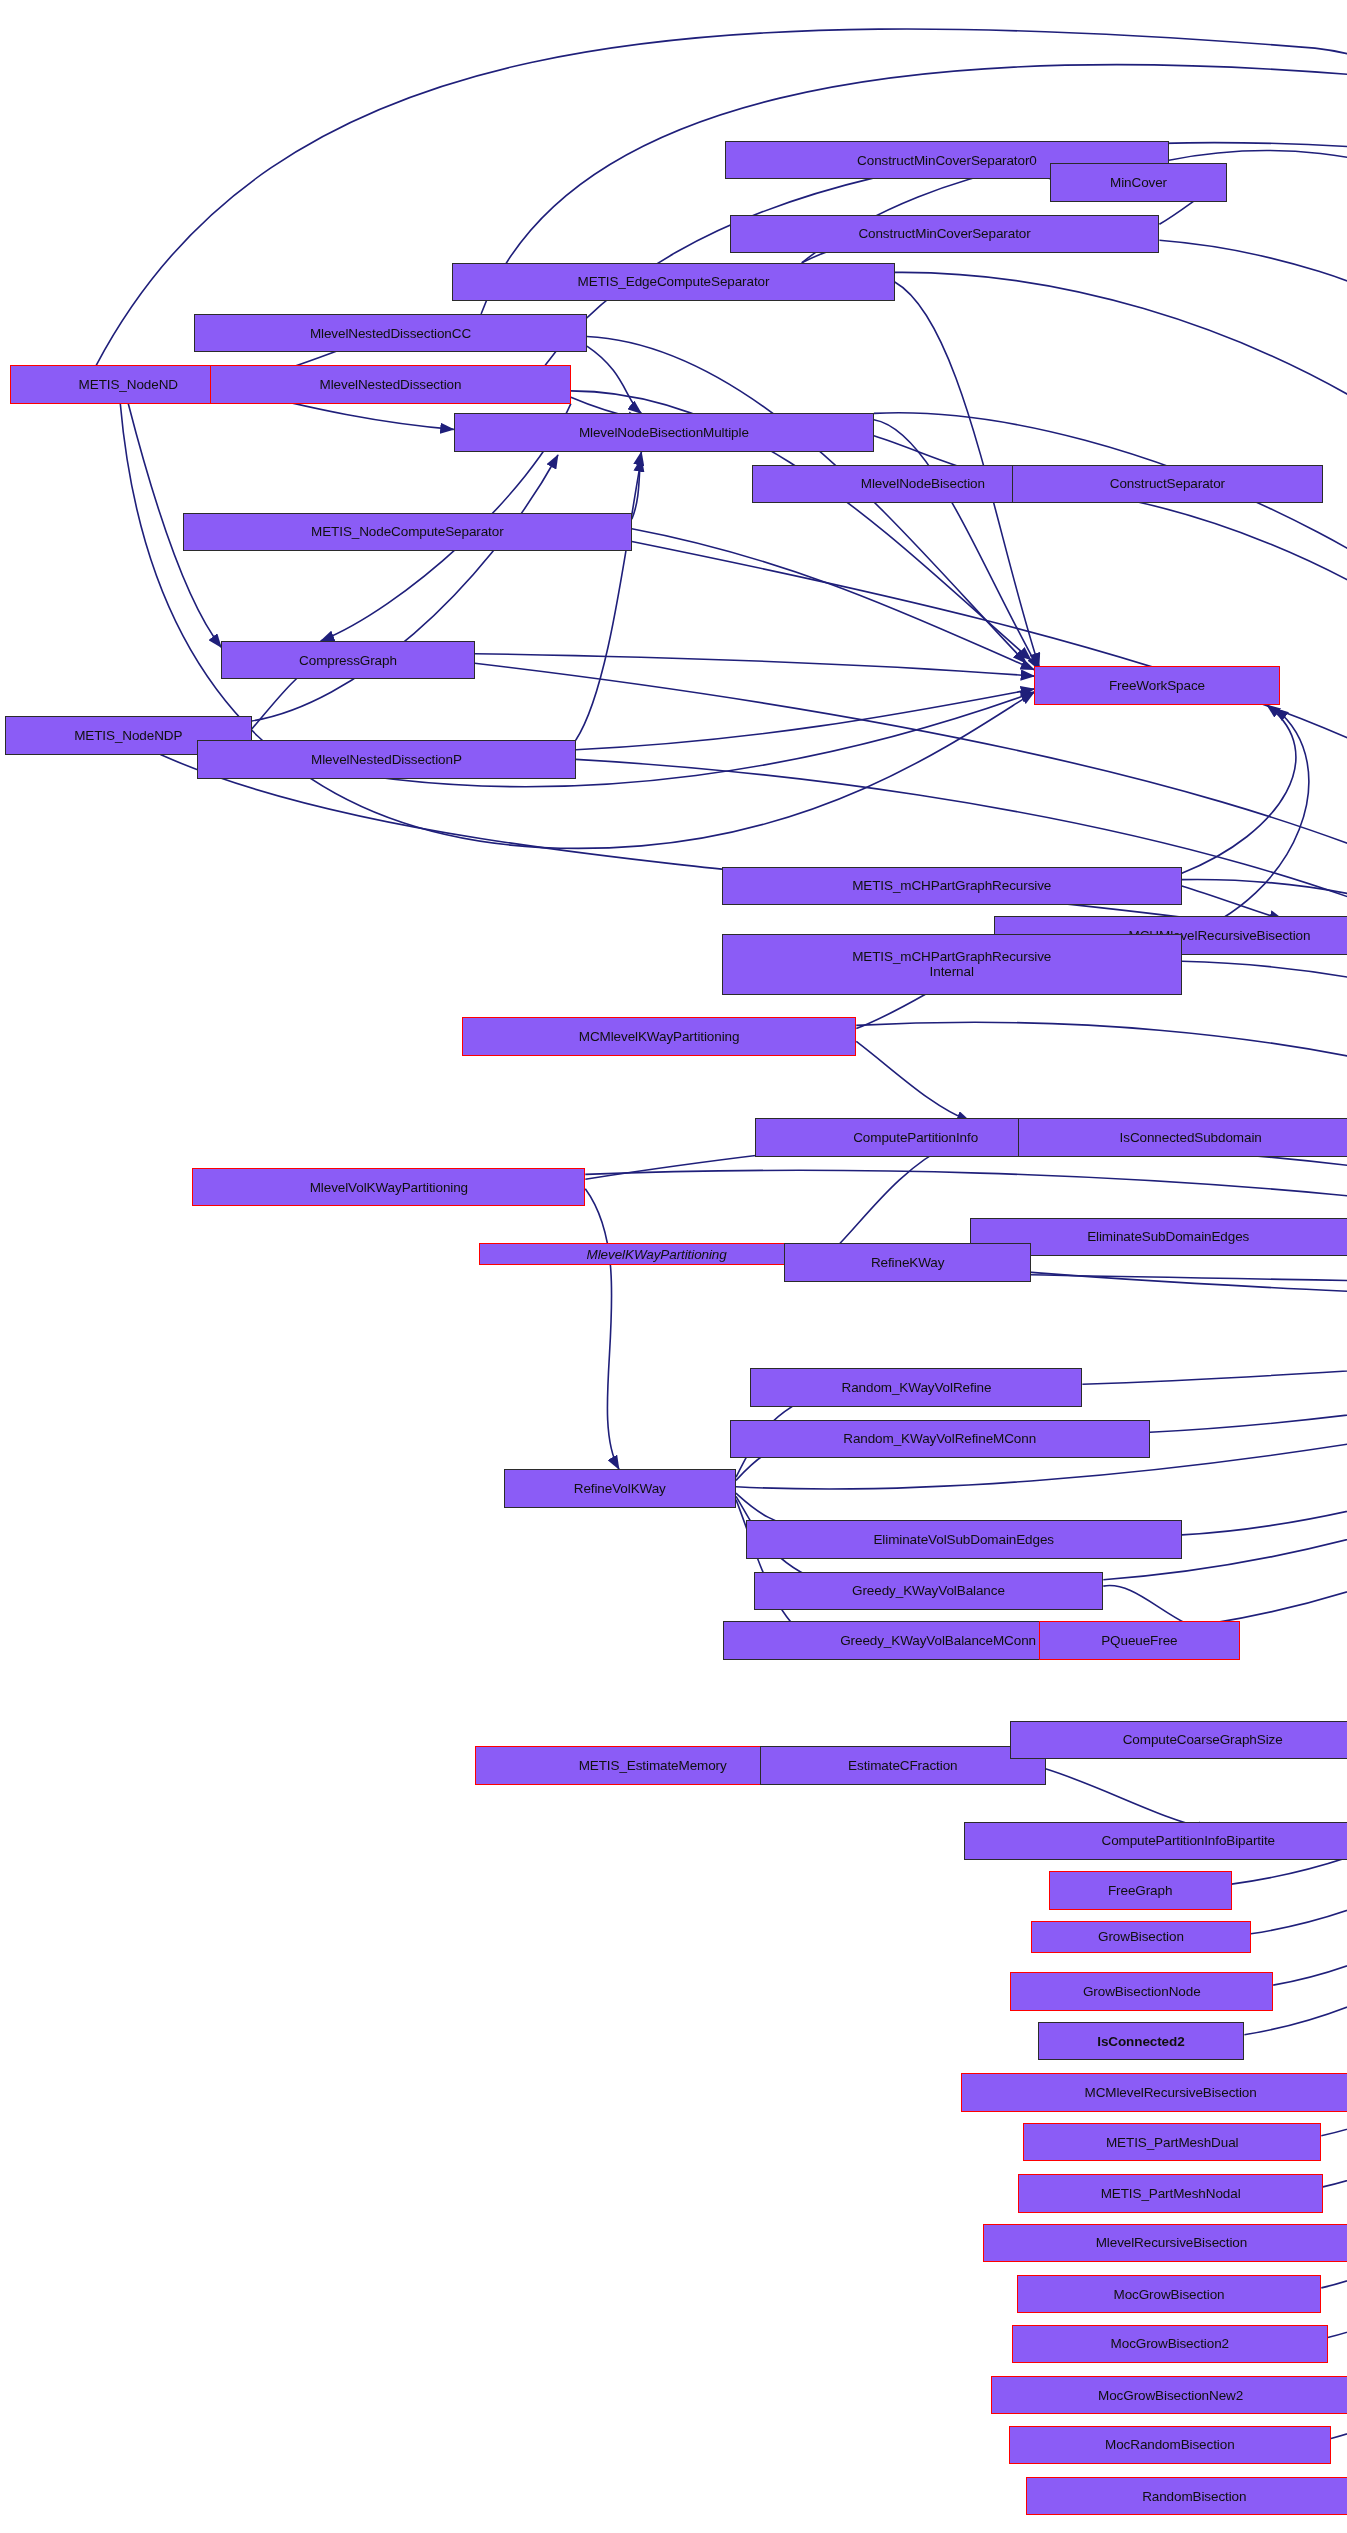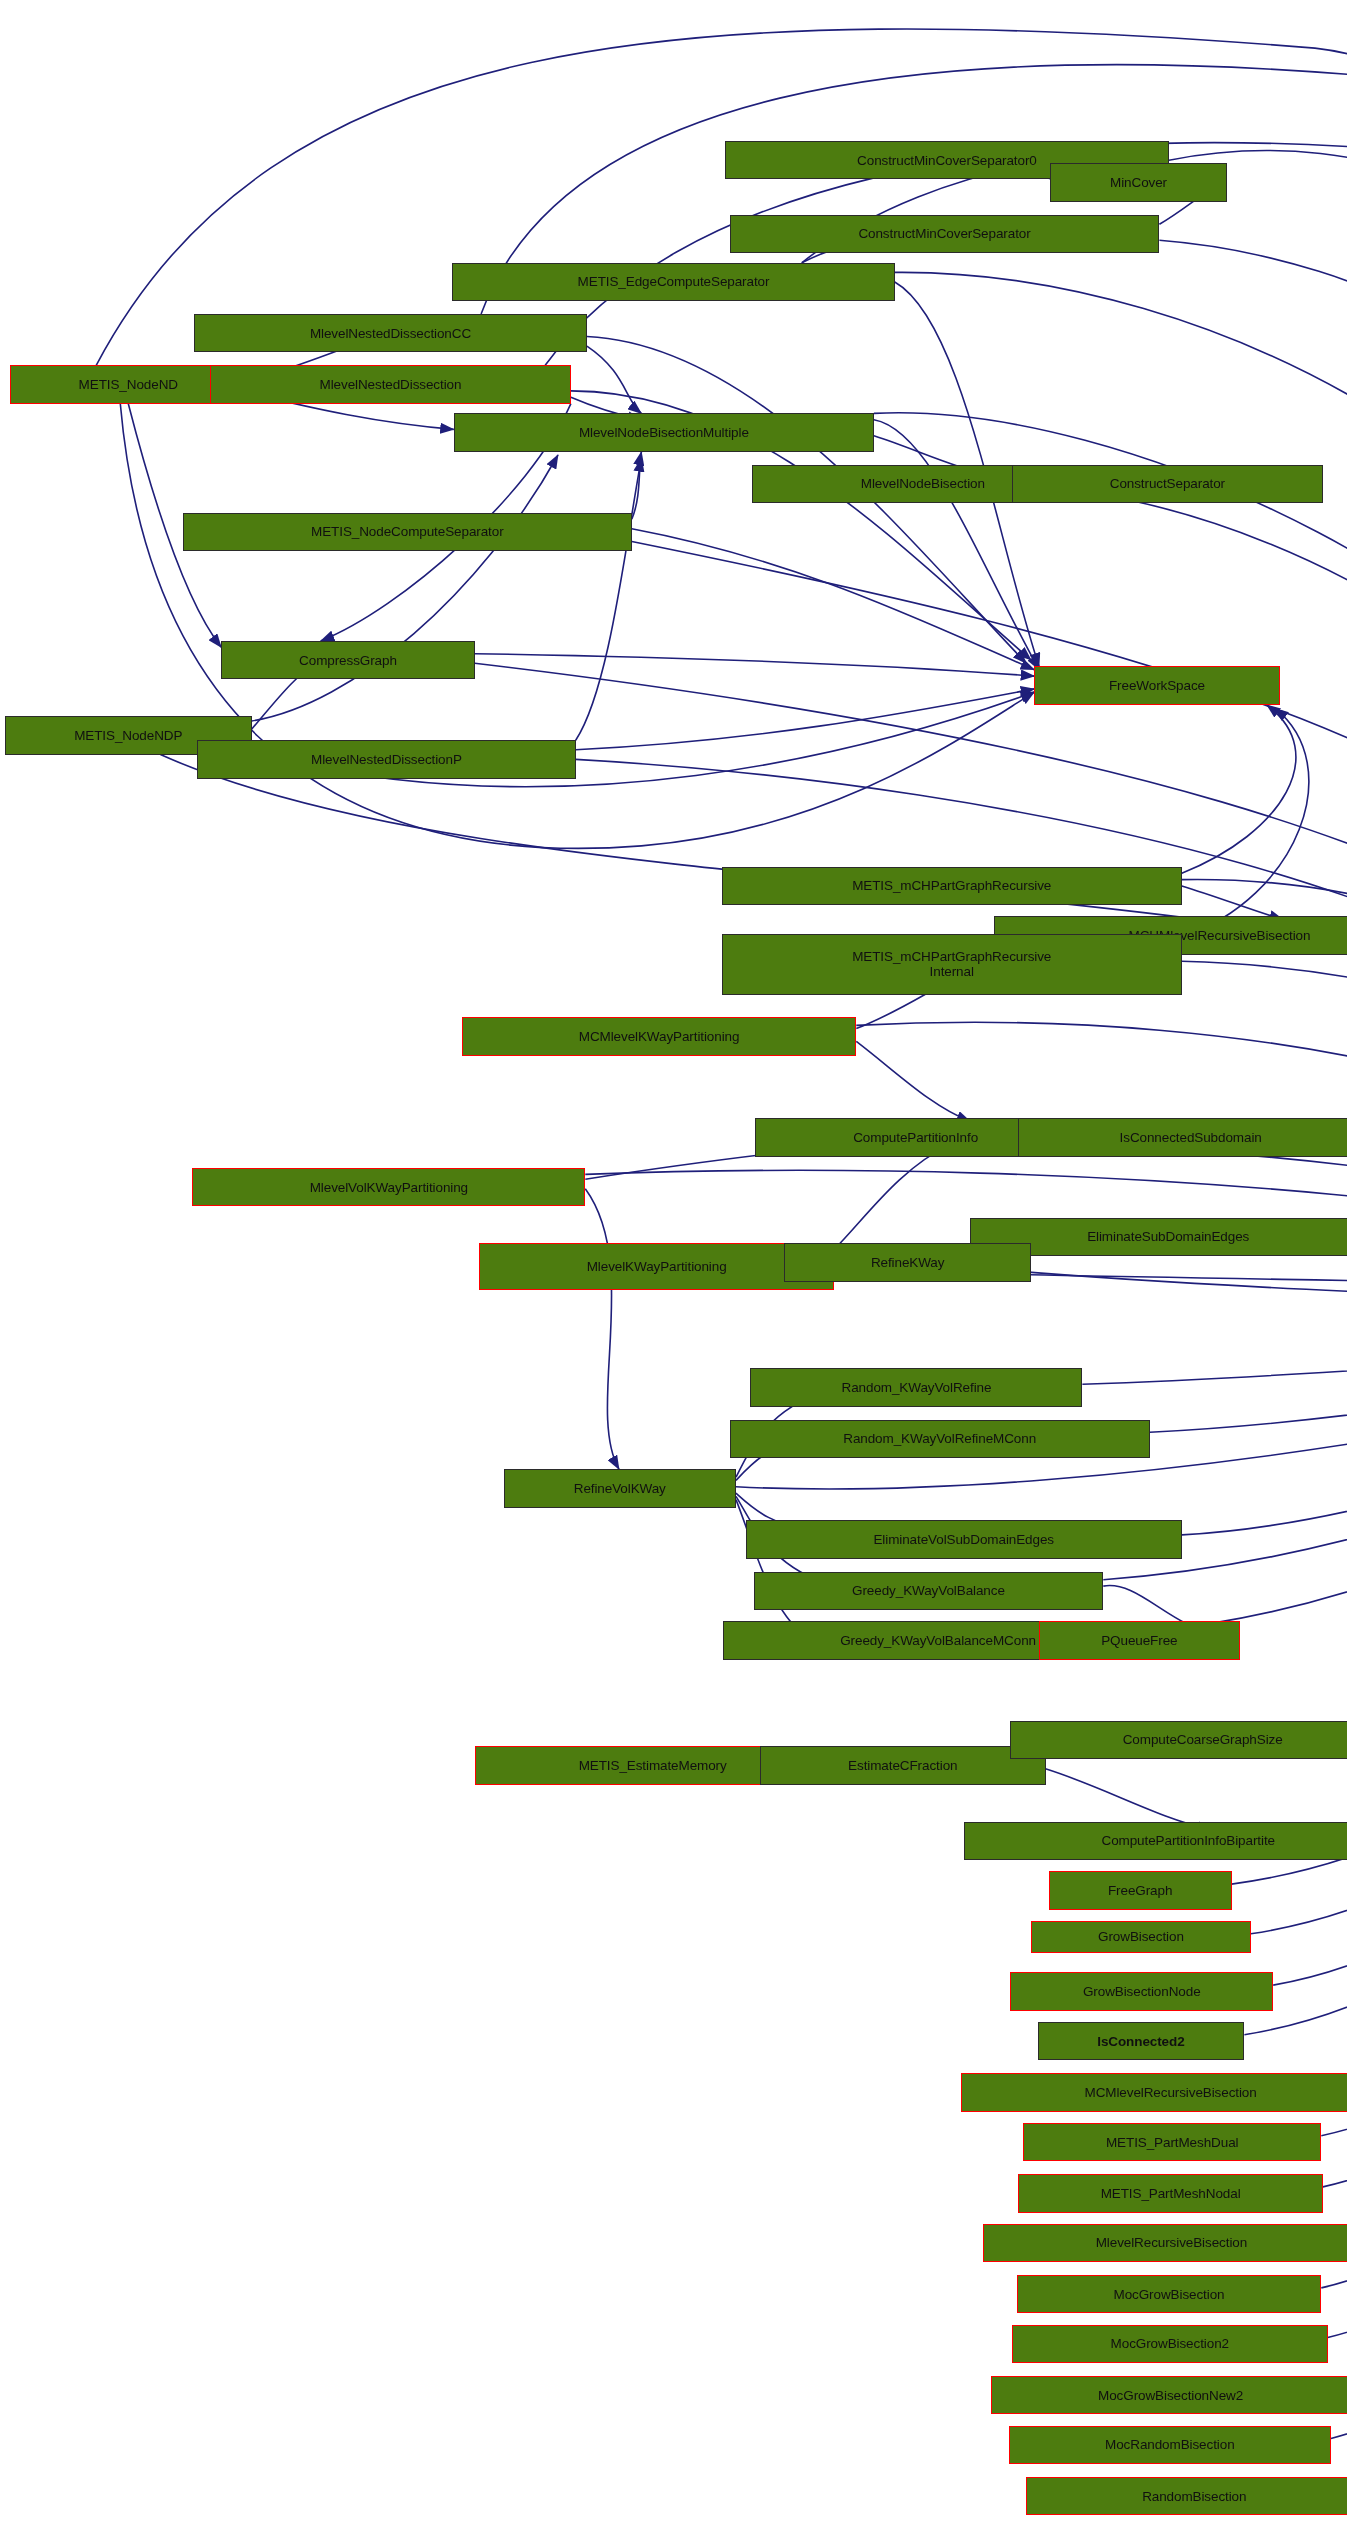--- a/index.html
+++ b/index.html
@@ -24,21 +24,21 @@
     height: 2533px;
     pointer-events: none;
   }
   .node {
     position: absolute;
     box-sizing: border-box;
     display: flex;
     align-items: center;
     justify-content: center;
     text-align: center;
-    background: #4d7c0f;
+    background: #8b5cf6;
     border: 1.4px solid #2b2b2b;
     font-size: 13.5px;
     line-height: 1.12;
     color: #101010;
     letter-spacing: -0.1px;
     white-space: pre-line;
     padding: 0 4px;
     cursor: pointer;
   }
   .node.red {
@@ -166,21 +166,21 @@
       <div class="node" style="left: 197.239px; top: 740.194px; width: 378.443px; height: 38.4516px;">MlevelNestedDissectionP</div>
       <div class="node" style="left: 721.607px; top: 866.763px; width: 460.225px; height: 38.4516px;">METIS_mCHPartGraphRecursive</div>
       <div class="node" style="left: 994.214px; top: 916.43px; width: 450.604px; height: 38.4516px;">MCHMlevelRecursiveBisection</div>
       <div class="node" style="left: 721.607px; top: 934.054px; width: 460.225px; height: 60.8817px;">METIS_mCHPartGraphRecursive
 Internal</div>
       <div class="node red" style="left: 461.829px; top: 1017.37px; width: 394.479px; height: 38.4516px;">MCMlevelKWayPartitioning</div>
       <div class="node" style="left: 755.282px; top: 1118.3px; width: 320.714px; height: 38.4516px;">ComputePartitionInfo</div>
       <div class="node" style="left: 1018.27px; top: 1118.3px; width: 344.768px; height: 38.4516px;">IsConnectedSubdomain</div>
       <div class="node red" style="left: 192.429px; top: 1167.97px; width: 392.875px; height: 38.4516px;">MlevelVolKWayPartitioning</div>
       <div class="node" style="left: 970.161px; top: 1217.63px; width: 396.082px; height: 38.4516px;">EliminateSubDomainEdges</div>
-      <div class="node red" style="left: 479.468px; top: 1243.27px; width: 354.389px; height: 47px;">MlevelKWayPartitioning</div>
+      <div class="node red" style="left: 479.468px; top: 1243.27px; width: 354.389px; height: 22px; font-style: italic;">MlevelKWayPartitioning</div>
       <div class="node" style="left: 784.146px; top: 1243.27px; width: 247px; height: 38.4516px;">RefineKWay</div>
       <div class="node" style="left: 750.471px; top: 1368.24px; width: 331.939px; height: 38.4516px;">Random_KWayVolRefine</div>
       <div class="node" style="left: 729.625px; top: 1419.51px; width: 420.136px; height: 38.4516px;">Random_KWayVolRefineMConn</div>
       <div class="node" style="left: 503.521px; top: 1469.17px; width: 232.518px; height: 38.4516px;">RefineVolKWay</div>
       <div class="node" style="left: 745.661px; top: 1520.44px; width: 436.171px; height: 38.4516px;">EliminateVolSubDomainEdges</div>
       <div class="node" style="left: 753.679px; top: 1571.71px; width: 349.579px; height: 38.4516px;">Greedy_KWayVolBalance</div>
       <div class="node" style="left: 723.211px; top: 1621.38px; width: 429.757px; height: 38.4516px;">Greedy_KWayVolBalanceMConn</div>
       <div class="node red" style="left: 1039.11px; top: 1621.38px; width: 200.446px; height: 38.4516px;">PQueueFree</div>
       <div class="node red" style="left: 474.657px; top: 1746.34px; width: 355.993px; height: 38.4516px;">METIS_EstimateMemory</div>
       <div class="node" style="left: 760.093px; top: 1746.34px; width: 285.436px; height: 38.4516px;">EstimateCFraction</div>

